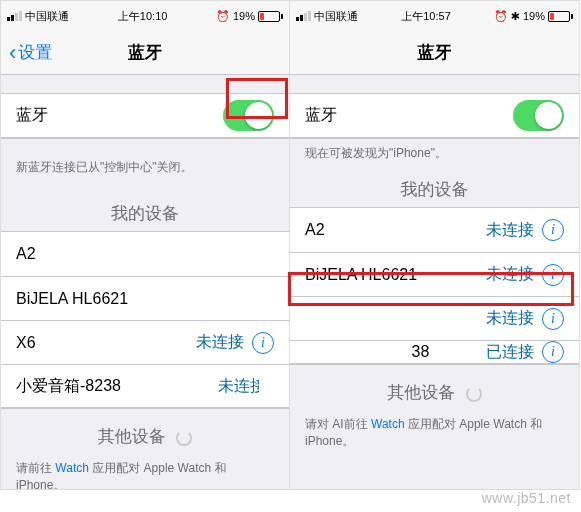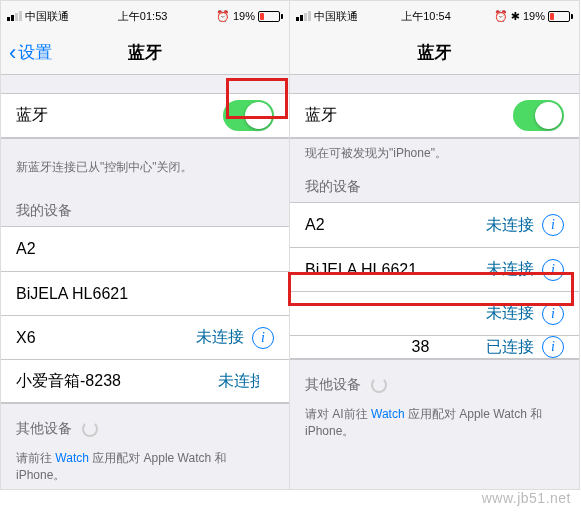--- a/index.html
+++ b/index.html
@@ -22,21 +22,21 @@
   .nav-back-chevron { font-size: 22px; margin-right: 2px; }
   .nav-title { position: absolute; left: 0; right: 0; text-align: center; font-size: 17px; font-weight: 600; }
   .content { flex: 1; overflow: hidden; }
   .spacer-top { height: 18px; }
   .row { background: #fff; height: 44px; display: flex; align-items: center; padding: 0 15px; font-size: 16px; color: #000; border-top: 0.5px solid #c8c7cc; }
   .row:last-child { border-bottom: 0.5px solid #c8c7cc; }
   .row-label { flex: 1; }
   .row-status { color: #0369a1; font-size: 16px; margin-right: 8px; }
   .toggle { width: 51px; height: 31px; border-radius: 16px; background: #4cd964; position: relative; cursor: pointer; }
   .toggle-knob { width: 27px; height: 27px; border-radius: 50%; background: #fff; position: absolute; top: 2px; right: 2px; box-shadow: 0 1px 3px rgba(0,0,0,0.3); }
-  .section-header { padding: 16px 15px 6px; font-size: 14px; color: #6d6d72; }
+  .section-header { padding: 16px 15px 6px; font-size: 17px; color: #6d6d72; text-align: center; }
   .section-note { padding: 6px 15px 10px; font-size: 12px; color: #6d6d72; }
   .info-icon { width: 22px; height: 22px; border: 1.5px solid #007aff; border-radius: 50%; display: flex; align-items: center; justify-content: center; color: #007aff; font-size: 14px; font-style: italic; font-family: Georgia, serif; cursor: pointer; }
   .link-inline { color: #007aff; text-align: center; }
   .spinner { width: 16px; height: 16px; border: 2px solid #ccc; border-top-color: transparent; border-radius: 50%; display: inline-block; vertical-align: middle; margin-left: 6px; }
   .red-box-1 { position: absolute; border: 3px solid #dd1f1f; pointer-events: none; z-index: 10; }
   .red-box-toggle { top: 78px; left: 226px; width: 62px; height: 41px; }
   .red-box-row { top: 272px; left: 288px; width: 286px; height: 34px; }
   .watermark { position: absolute; bottom: 6px; right: 10px; font-size: 14px; color: #bbb; font-family: Arial; letter-spacing: 0.5px; }
   .group { border-top: 0.5px solid #c8c7cc; border-bottom: 0.5px solid #c8c7cc; background: #fff; }
   .group .row { border-top: 0.5px solid #c8c7cc; }
@@ -53,21 +53,21 @@
     <div class="status-bar">
       <div class="status-left">
         <span class="signal-bars">
             <span class="bar b1"></span>
             <span class="bar b2"></span>
             <span class="bar b3 weak"></span>
             <span class="bar b4 weak"></span>
           </span>
         <span>中国联通</span>
       </div>
-      <div>上午01:53</div>
+      <div>上午10:10</div>
       <div class="status-right">
         <span>⏰</span>
         <span>19%</span>
         <span class="battery">
             <span class="battery-body">
               <span class="battery-fill"></span>
             </span>
             <span class="battery-tip"></span>
           </span>
       </div>
@@ -126,21 +126,21 @@
     <div class="status-bar">
       <div class="status-left">
         <span class="signal-bars">
             <span class="bar b1"></span>
             <span class="bar b2"></span>
             <span class="bar b3 weak"></span>
             <span class="bar b4 weak"></span>
           </span>
         <span>中国联通</span>
       </div>
-      <div>上午10:54</div>
+      <div>上午10:57</div>
       <div class="status-right">
         <span>⏰</span>
         <span>✱</span>
         <span>19%</span>
         <span class="battery">
             <span class="battery-body">
               <span class="battery-fill"></span>
             </span>
             <span class="battery-tip"></span>
           </span>

